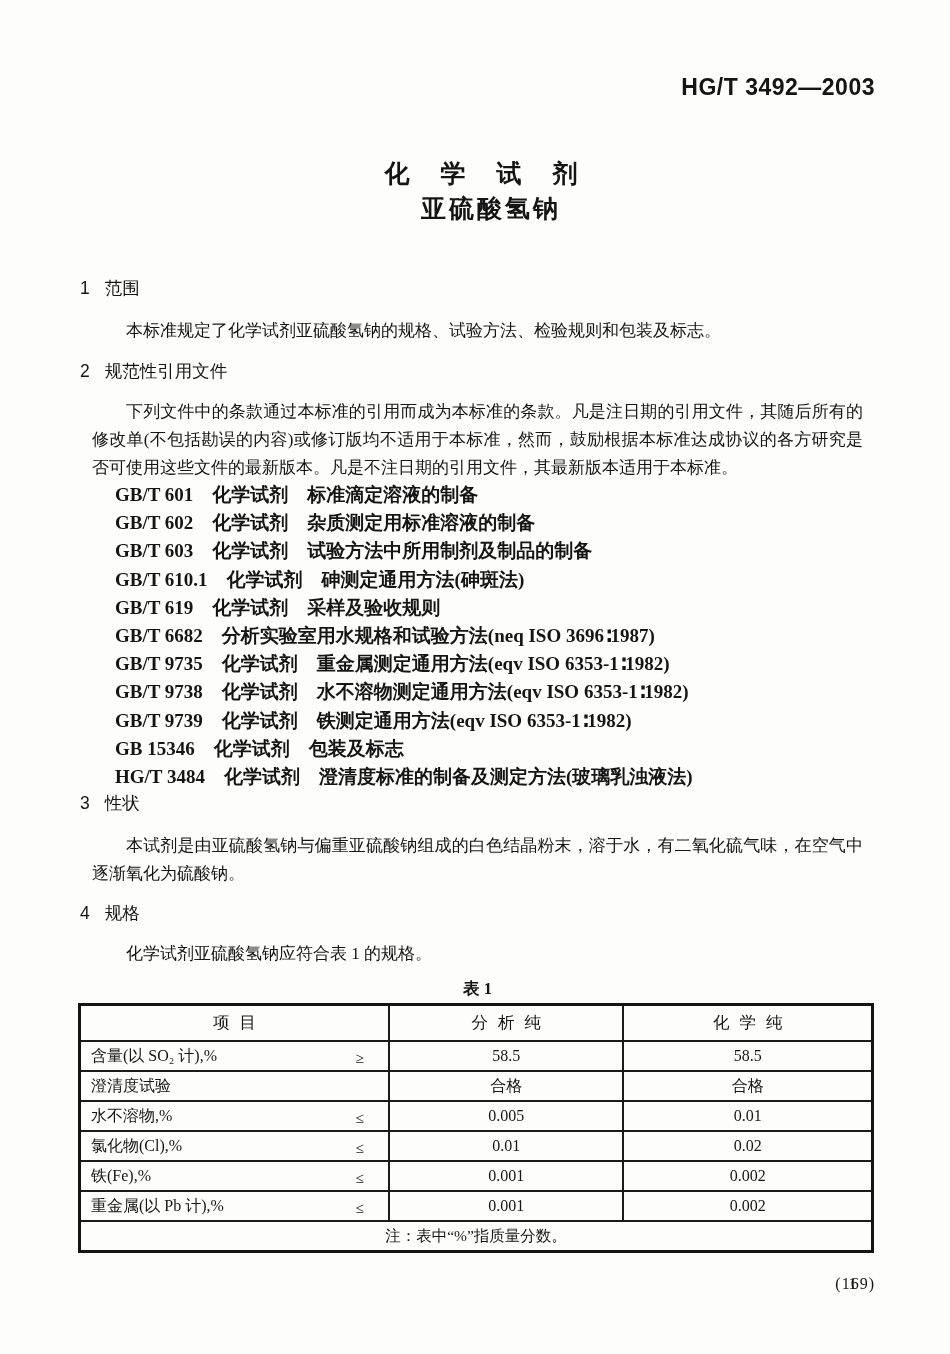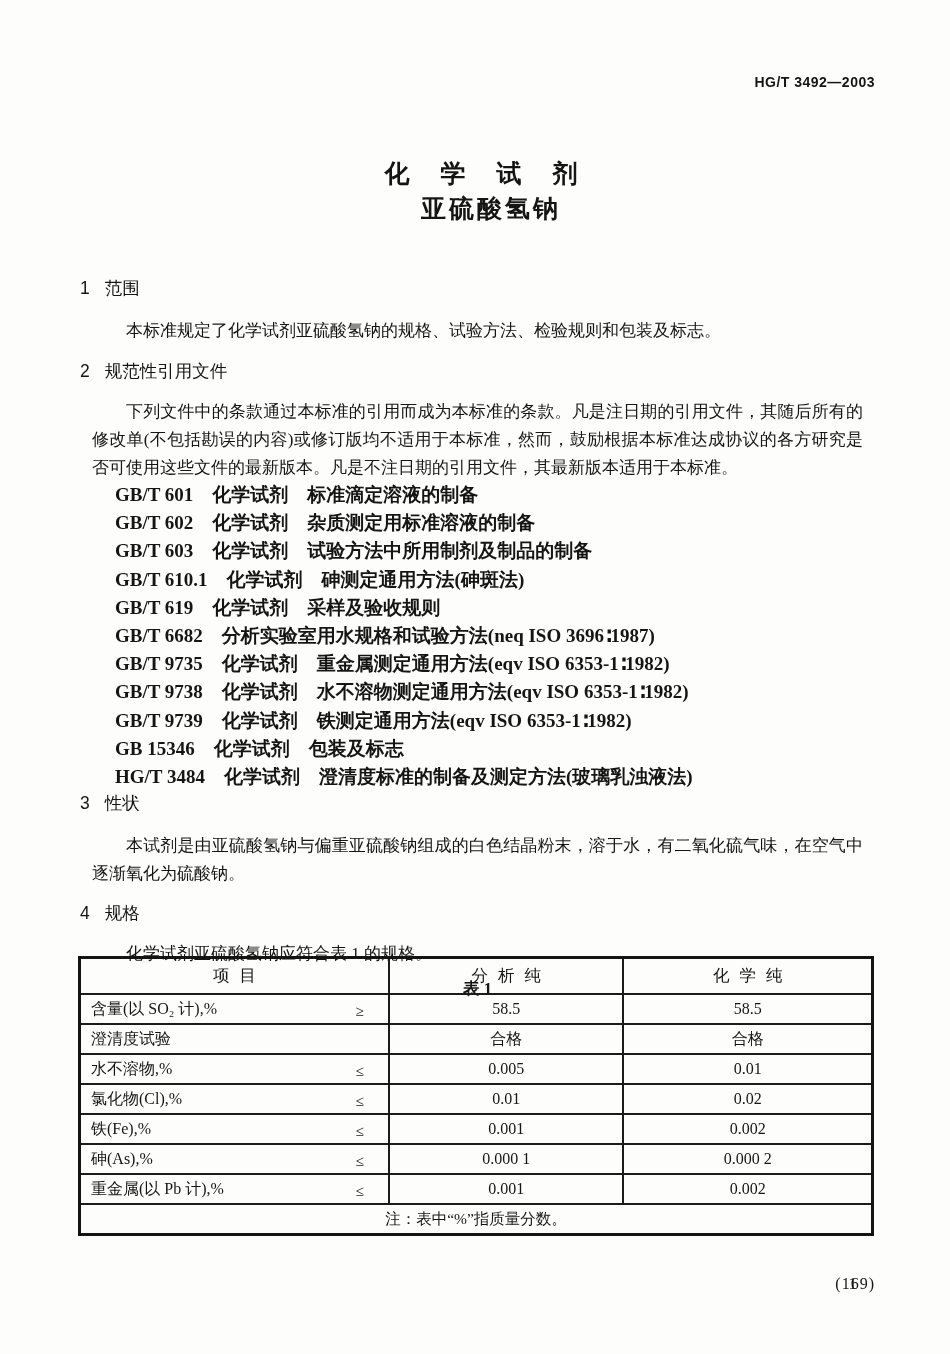--- a/index.html
+++ b/index.html
@@ -14,21 +14,21 @@
     width:950px;height:1354px;
     background:#fdfdfb;
     overflow:hidden;
   }
   .abs{position:absolute;}
 
   .std-code{
     top:74px;left:80px;right:75px;
     text-align:right;
     font-family:"Liberation Sans", sans-serif;
-    font-weight:bold;font-size:14px;letter-spacing:.5px;
+    font-weight:bold;font-size:23px;letter-spacing:.5px;
   }
 
   .title-block{top:157px;left:12px;width:950px;text-align:center;}
   .title-line1{
     font-family:"Liberation Sans", sans-serif;
     font-weight:bold;font-size:25px;letter-spacing:12px;
     line-height:32px;
   }
   .title-line2{
     font-family:"Liberation Sans", sans-serif;
@@ -56,21 +56,21 @@
     font-size:19px;line-height:28.2px;
     padding-left:35px;white-space:nowrap;font-weight:bold;
   }
 
   .tbl-caption{
     top:978px;left:80px;width:795px;text-align:center;
     font-weight:bold;font-size:16.5px;
   }
 
   .spec-table{
-    top:956px;left:78px;
+    top:1003px;left:78px;
     border-collapse:collapse;
     width:796px;table-layout:fixed;
     font-size:16px;
     padding-left:21px;
   }
   .spec-table col.c1{width:39%;}
   .spec-table col.c2{width:29.6%;}
   .spec-table col.c3{width:31.4%;}
   .spec-table th,.spec-table td{
     border:2px solid #1b1b1b;
@@ -219,30 +219,20 @@
             <span>铁(Fe),%</span>
             <span class="rel">≤</span>
           </div>
         </td>
         <td>0.001</td>
         <td>0.002</td>
       </tr>
       <tr>
         <td class="item-cell">
           <div class="item-flex">
-            <span>砷(As),%</span>
-            <span class="rel">≤</span>
-          </div>
-        </td>
-        <td>0.000 1</td>
-        <td>0.000 2</td>
-      </tr>
-      <tr>
-        <td class="item-cell">
-          <div class="item-flex">
             <span>重金属(以 Pb 计),%</span>
             <span class="rel">≤</span>
           </div>
         </td>
         <td>0.001</td>
         <td>0.002</td>
       </tr>
       <tr>
         <td class="note-cell" colspan="3">注：表中“%”指质量分数。</td>
       </tr>

